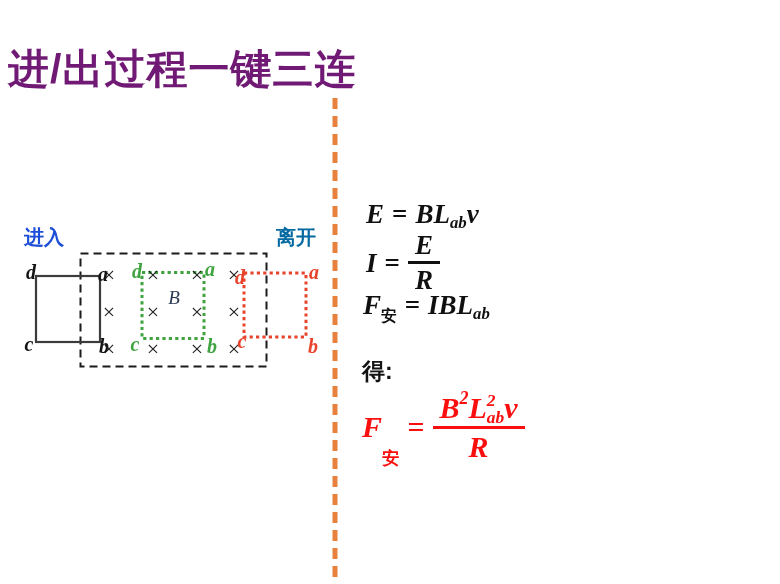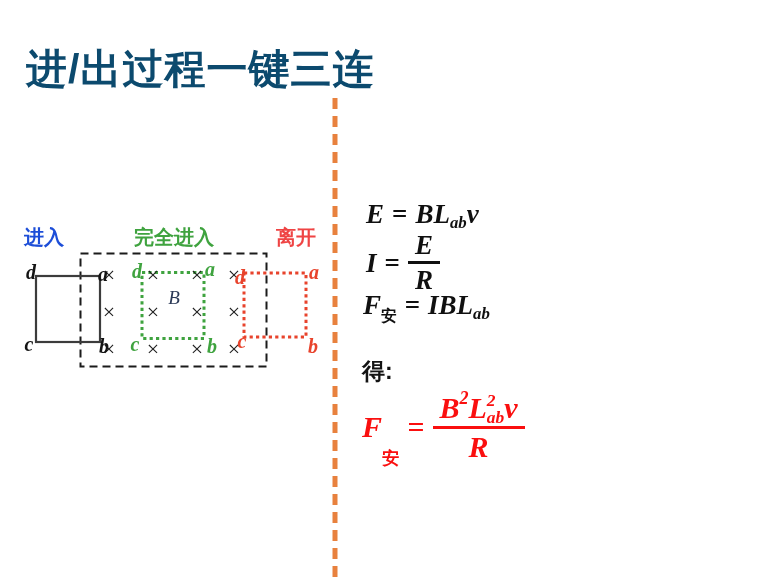--- a/index.html
+++ b/index.html
@@ -1,30 +1,30 @@
 <!DOCTYPE html>
 <html><head>
 <meta charset="utf-8">
 <style>
   html,body{margin:0;padding:0;background:#fff;}
   .canvas{position:relative;width:780px;height:584px;background:#ffffff;overflow:hidden;
           font-family:"Liberation Sans",sans-serif;}
 
   
-  .slide-title{position:absolute;left:26px;top:42px;font-size:41px;font-weight:800;
-               color:#0c4a6e;letter-spacing:1px;white-space:nowrap;}
+  .slide-title{position:absolute;left:8px;top:42px;font-size:41px;font-weight:800;
+               color:#701a75;letter-spacing:1px;white-space:nowrap;}
 
   
   .divider{position:absolute;left:330px;top:96px;width:10px;height:488px;}
 
   
   .phase{position:absolute;top:224px;font-size:20px;font-weight:bold;white-space:nowrap;}
   .phase-enter{left:24px;color:#1d4ed8;}
   .phase-full{left:134px;color:#3fa33f;}
-  .phase-leave{left:276px;color:#ef4444;}
+  .phase-leave{left:276px;color:#0369a1;}
 
   
   .diagram-svg{position:absolute;left:0;top:240px;width:340px;height:145px;}
 
   
   .flux{position:absolute;transform:translate(-50%,-50%);font-family:"Liberation Serif",serif;
         font-size:22px;color:#1d1d1d;line-height:1;}
 
   
   .corner{position:absolute;transform:translate(-50%,-50%);font-family:"Liberation Serif",serif;
@@ -62,21 +62,20 @@
 
 <div class="canvas">
 
   <div class="slide-title">进/出过程一键三连</div>
 
   <svg class="divider">
     <line x1="5" y1="2" x2="5" y2="488" stroke="#e8813e" stroke-width="5" stroke-dasharray="11 7"></line>
   </svg>
 
   <div class="phase phase-enter">进入</div>
-  <div class="phase phase-full">完全进入</div>
   <div class="phase phase-leave">离开</div>
 
   <svg class="diagram-svg" viewBox="0 240 340 145">
     <rect x="80.5" y="253.5" width="186" height="113" fill="none" stroke="#1b1b1b" stroke-width="2" stroke-dasharray="8 5"></rect>
     <rect x="36" y="276" width="64" height="66" fill="none" stroke="#3c3c3c" stroke-width="2.2"></rect>
     <rect x="142" y="272.5" width="62" height="66" fill="none" stroke="#3fa33f" stroke-width="3" stroke-dasharray="3.2 3.2"></rect>
     <rect x="244" y="273" width="62" height="64" fill="none" stroke="#e8432c" stroke-width="3" stroke-dasharray="3.2 3.2"></rect>
   </svg>
 
   <span class="flux" style="left:109px;top:275px">×</span>

